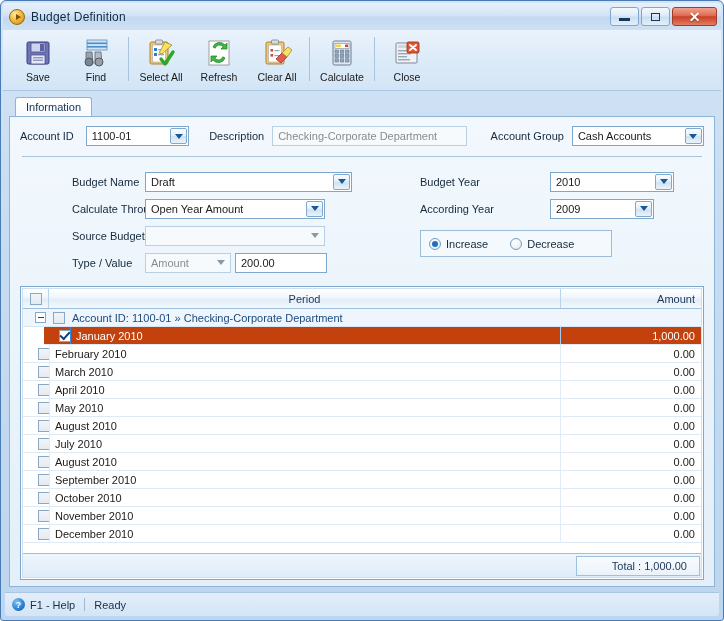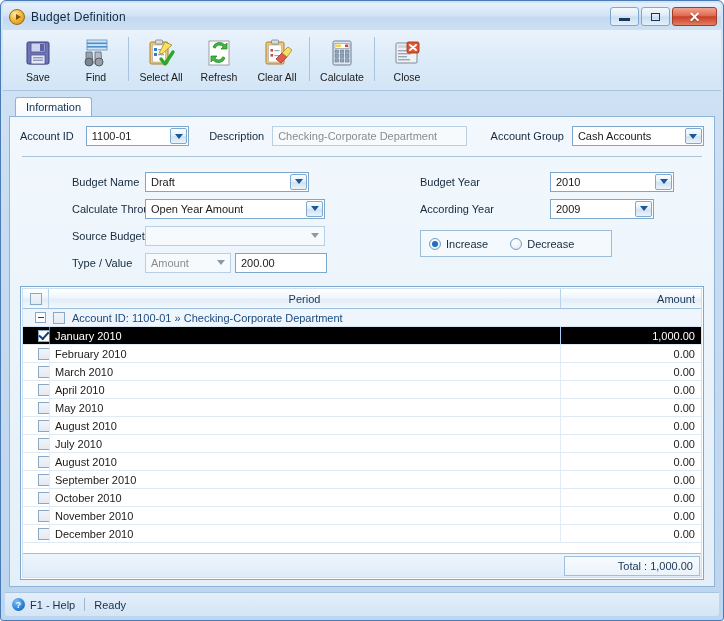--- a/index.html
+++ b/index.html
@@ -314,21 +314,21 @@
   .group-label { font-size: 11px; color: #1a4b80; margin-left: 7px; white-space: nowrap; }
 
   .grow {
     display: flex;
     height: 18px;
     border-bottom: 1px solid #dfeaf4;
     align-items: center;
     flex: none;
     background: #ffffff;
   }
-  .grow.sel { background: #000000; }
+  .grow.sel { background: #c2410c; margin-left: 21px; }
   .grow .gc-check {
     width: 26px; display: flex; align-items: center; justify-content: center;
     padding-left: 16px; flex: none;
   }
   .grow .gc-period {
     flex: 1;
     font-size: 11px;
     color: #1a1a1a;
     padding-left: 5px;
     border-left: 1px solid #e2ecf5;
@@ -355,26 +355,26 @@
     height: 24px;
     flex: none;
     background: linear-gradient(180deg, #eef5fc 0%, #dfecf8 100%);
     border-top: 1px solid #9cc0de;
     display: flex;
     align-items: center;
     justify-content: flex-end;
     padding-right: 1px;
   }
   .total-box {
-    width: 136px;
+    width: 124px;
     height: 20px;
     border: 1px solid #9cc0de;
     background: linear-gradient(180deg, #f8fbfe 0%, #eaf2fa 100%);
     display: flex; align-items: center; justify-content: flex-end;
-    padding-right: 6px;
+    padding-right: 12px;
     font-size: 11px;
     color: #1a3553;
   }
 
   
   .statusbar {
     height: 24px;
     flex: none;
     margin: 5px 2px 2px 2px;
     background: linear-gradient(180deg, #e3eefa 0%, #d4e5f5 100%);
@@ -574,21 +574,21 @@
           </div>
         </div>
 
         <div class="divider-line"></div>
 
         <div class="mid-form">
 
           <div class="col-left">
             <div class="frow">
               <span class="lbl">Budget Name</span>
-              <div class="field combo" style="width:164px;">
+              <div class="field combo" style="width:207px;">
                 <span class="val">Draft</span>
                 <span class="arrowbox">
                     <span class="caret"></span>
                   </span>
               </div>
             </div>
             <div class="frow">
               <span class="lbl">Calculate Through</span>
               <div class="field combo" style="width:180px;">
                 <span class="val">Open Year Amount</span>

